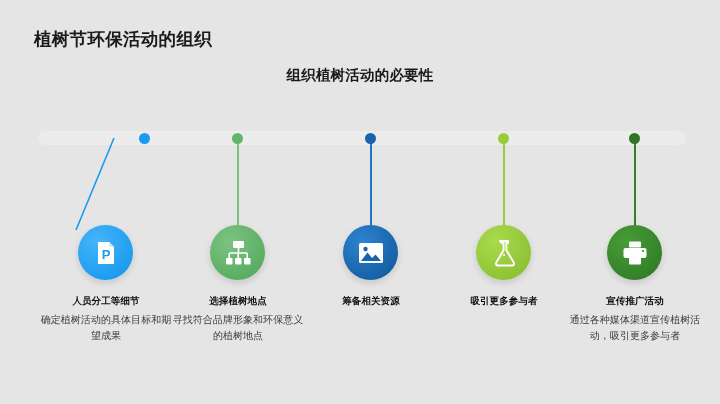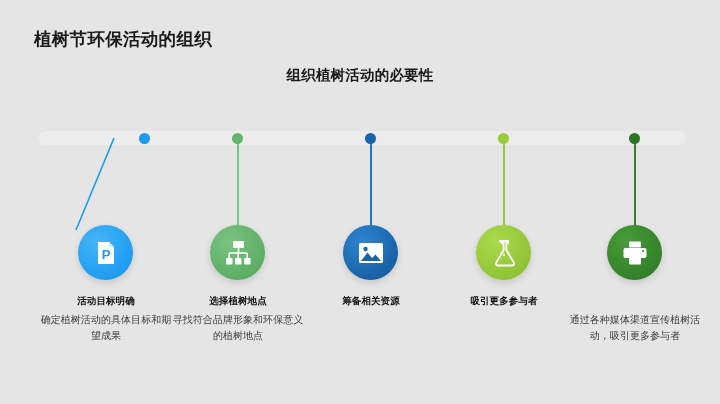--- a/index.html
+++ b/index.html
@@ -153,21 +153,21 @@
     <div class="connector-dot" style="left:113px;background:#1a9bf0;"></div>
     <div class="circle" style="background:radial-gradient(circle at 35% 30%, #45b5f8, #0f93ee);">
       <span>
         <svg width="28" height="28" viewBox="0 0 28 28">
           <path d="M6 3 h11 l5 5 v17 h-16 z" fill="#ffffff"></path>
           <path d="M17 3 l5 5 h-5 z" fill="#cfe9fb"></path>
           <text x="14" y="20" font-family="Liberation Sans, sans-serif" font-size="13" font-weight="bold" fill="#1a9bf0" text-anchor="middle">P</text>
         </svg>
       </span>
     </div>
-    <div class="node-label">活动目标明确</div>
+    <div class="node-label">人员分工等细节</div>
     <div class="node-desc">确定植树活动的具体目标和期望成果</div>
   </div>
 
   <div class="node" style="left:158px;">
     <div class="connector" style="background:#7cc382;"></div>
     <div class="connector-dot" style="background:#63b56b;"></div>
     <div class="circle" style="background:radial-gradient(circle at 35% 30%, #7cc382, #4ea558);">
       <span>
         <svg width="28" height="26" viewBox="0 0 28 26">
           <rect x="9" y="1" width="11" height="7" rx="1.2" fill="#ffffff"></rect>
@@ -217,16 +217,17 @@
     <div class="circle" style="background:radial-gradient(circle at 35% 30%, #479c38, #2c7623);">
       <span>
         <svg width="28" height="26" viewBox="0 0 28 26">
           <rect x="8" y="1.5" width="12" height="6" rx="1" fill="#ffffff"></rect>
           <rect x="2.5" y="8" width="23" height="10" rx="2" fill="#ffffff"></rect>
           <rect x="8" y="15" width="12" height="9.5" rx="1" fill="#ffffff"></rect>
           <circle cx="22" cy="11" r="1.1" fill="#3a8c2e"></circle>
         </svg>
       </span>
     </div>
+    <div class="node-label">宣传推广活动</div>
     <div class="node-desc">通过各种媒体渠道宣传植树活动，吸引更多参与者</div>
   </div>
 
 </div>
 
 </body></html>

